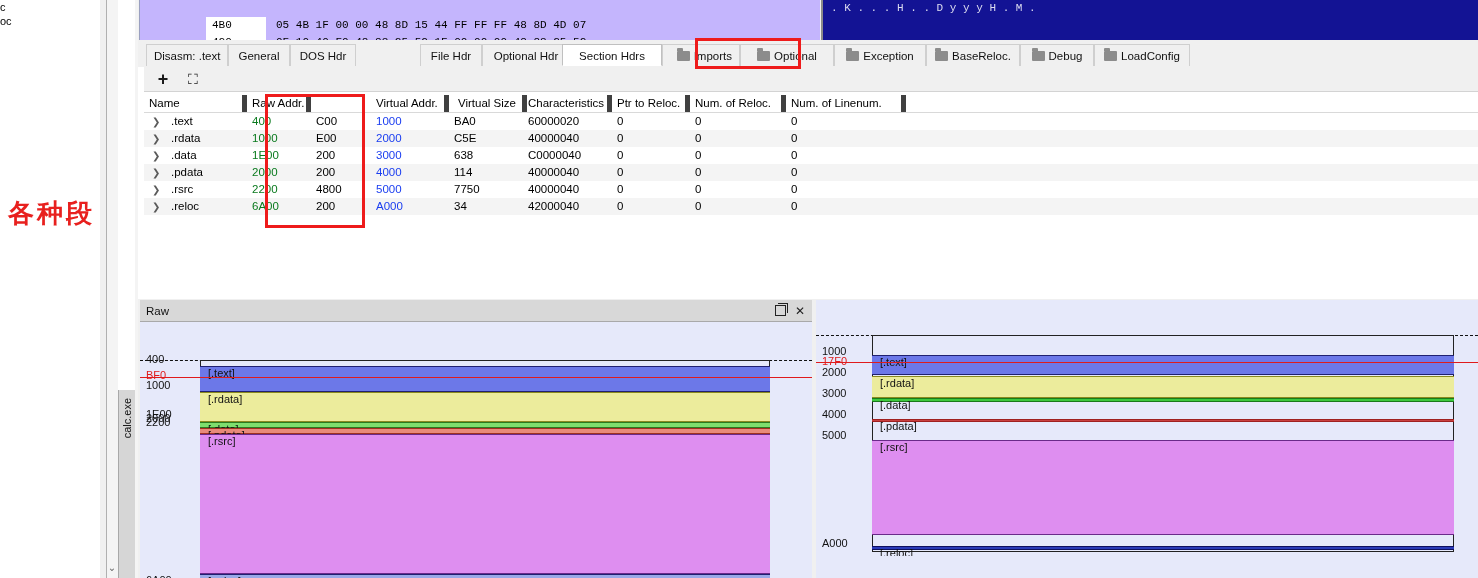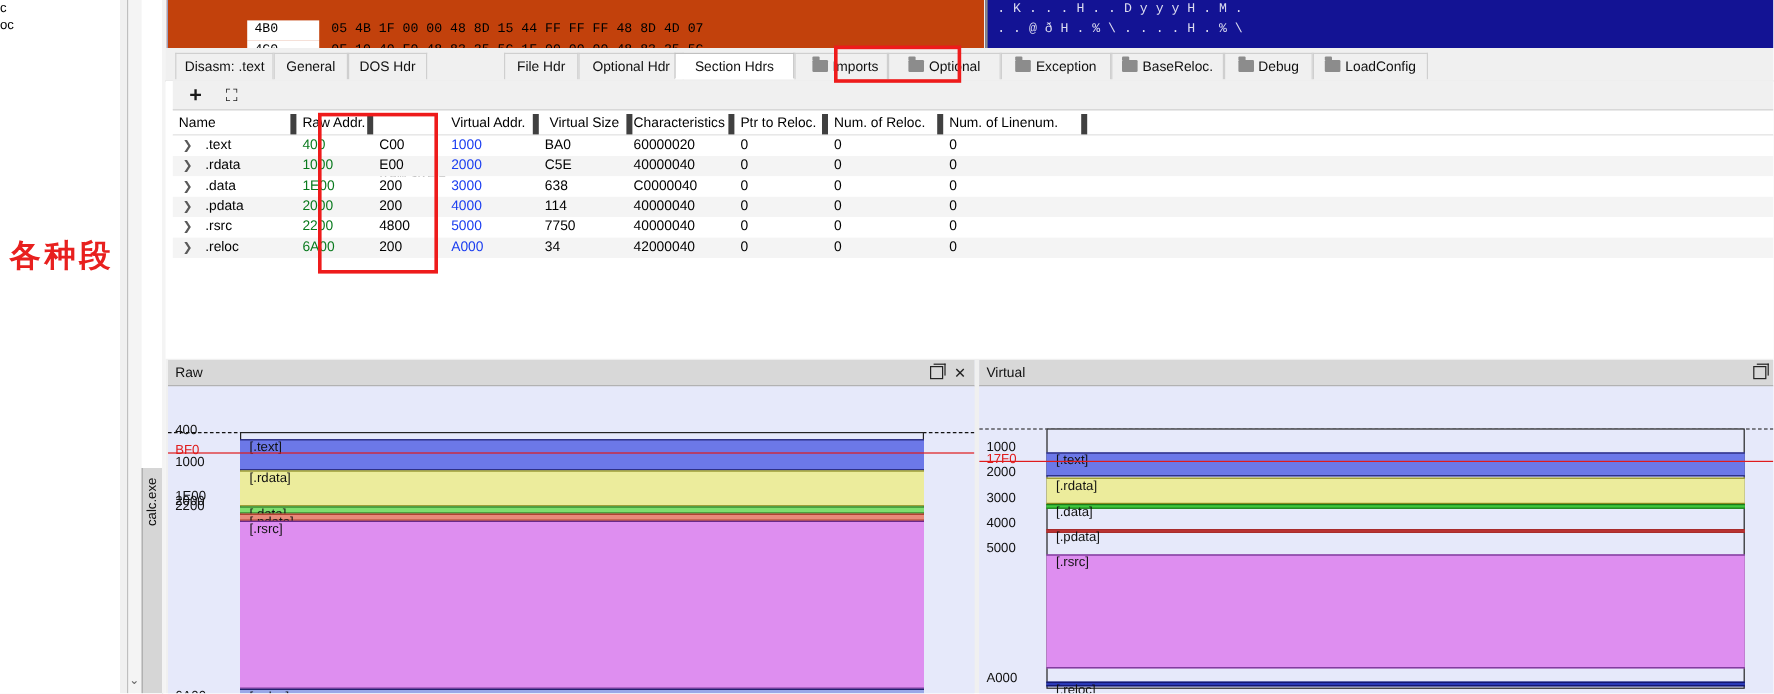--- a/index.html
+++ b/index.html
@@ -69,21 +69,21 @@
     background: #f0f0f0;
   }
 
   
   .hexwrap {
     position: absolute; left: 0px; top: 0; width: 1340px; height: 40px;
     overflow: hidden;
   }
   .hex-left {
     position: absolute; left: 1px; top: 0; width: 680px; height: 40px;
-    background: #c2410c;
+    background: #c4b5fd;
     border-left: 1px solid #9aa0c0;
     border-top: none;
     font-family: "Liberation Mono", monospace;
     font-size: 11px; color: #000;
     overflow: hidden;
   }
   .hex-row { height: 17px; line-height: 17px; white-space: pre; }
   .hex-off { display: inline-block; width: 54px; padding-left: 6px; background: #ffffff; }
   .hex-bytes { padding-left: 10px; }
   .hex-right {
@@ -292,21 +292,20 @@
       <div class="hex-left">
         <div class="hex-row">
           <span class="hex-off">4B0</span><span class="hex-bytes">05 4B 1F 00 00 48 8D 15 44 FF FF FF 48 8D 4D 07</span>
         </div>
         <div class="hex-row">
           <span class="hex-off">4C0</span><span class="hex-bytes">0F 10 40 F0 48 83 25 5C 1F 00 00 00 48 83 25 5C</span>
         </div>
       </div>
       <div class="hex-right">
         <div class="asc-row">. K . . . H . . D y y y H . M .</div>
-        <div class="asc-row">. . @ ð H . % \ . . . . H . % \</div>
       </div>
     </div>
     <div class="hex-sep"></div>
 
     <div class="tabbar" id="tabbar">
         <div class="tab" style="left: 8px; width: 82px;"><span>Disasm: .text</span></div>
         <div class="tab" style="left: 90px; width: 62px;"><span>General</span></div>
         <div class="tab" style="left: 152px; width: 66px;"><span>DOS Hdr</span></div>
         <div class="tab" style="left: 218px; width: 64px; margin-top: 32px;"><span>Rich Hdr</span></div>
         <div class="tab" style="left: 282px; width: 62px;"><span>File Hdr</span></div>
@@ -445,26 +444,20 @@
             <div class="ruler-lbl red" style="top: 47px;">BF0</div>
             <div class="ruler-lbl" style="top: 57px;">1000</div>
             <div class="ruler-lbl" style="top: 86px;">1E00</div>
             <div class="ruler-lbl" style="top: 90px;">2000</div>
             <div class="ruler-lbl" style="top: 94px;">2200</div>
             <div class="ruler-lbl" style="top: 252px;">6A00</div>
           </div>
       </div>
 
       <div class="panel" style="left:678px; width:662px;">
-        <div class="panel-title">
-          <span>Virtual</span>
-          <span class="pt-btns">
-            <span class="pt-btn"><i class="undock-ico"></i></span>
-          </span>
-        </div>
         <div class="panel-body" id="virtbody">
             <div class="dash-line" style="left: 0px; width: 100%; top: 35px;"></div>
             <div class="map-frame" style="left: 56px; width: 582px; top: 35px; height: 217px;"></div>
             <div class="band" style="left: 56px; width: 582px; top: 55px; height: 20px; background: rgb(108, 120, 232); border-top: 1px solid rgb(32, 32, 112); border-bottom: 1px solid rgb(32, 32, 112);"></div>
             <div class="band-lbl" style="left: 64px; top: 56px;">[.text]</div>
             <div class="band" style="left: 56px; width: 582px; top: 76px; height: 22px; background: rgb(236, 236, 156); border-top: 1px solid rgb(138, 138, 32); border-bottom: 1px solid rgb(138, 138, 32);"></div>
             <div class="band-lbl" style="left: 64px; top: 77px;">[.rdata]</div>
             <div class="band" style="left: 56px; width: 582px; top: 98px; height: 4px; background: rgb(62, 200, 62); border-top: 1px solid rgb(26, 122, 26); border-bottom: 1px solid rgb(26, 122, 26);"></div>
             <div class="band-lbl" style="left: 64px; top: 99px;">[.data]</div>
             <div class="band" style="left: 56px; width: 582px; top: 119px; height: 3px; background: rgb(200, 64, 64); border-top: 1px solid rgb(160, 32, 32); border-bottom: 1px solid rgb(160, 32, 32);"></div>

